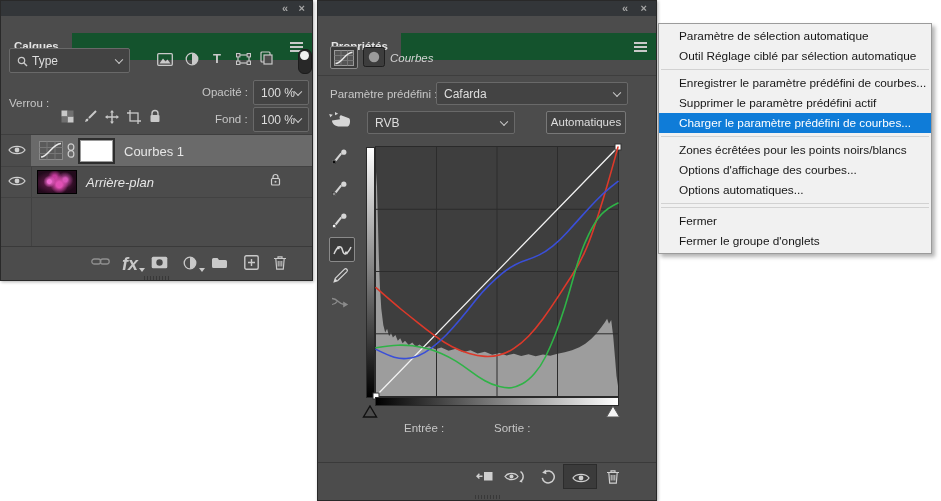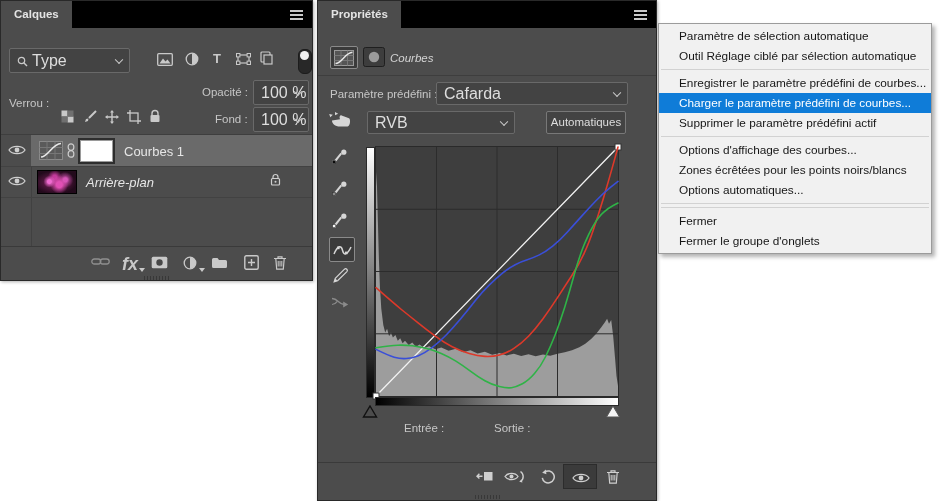--- a/index.html
+++ b/index.html
@@ -3,28 +3,28 @@
 <meta charset="utf-8">
 <style>
   html,body{margin:0;padding:0;background:#fff;}
   body{width:941px;height:501px;overflow:hidden;font-family:"Liberation Sans",sans-serif;cursor:default;
        -webkit-font-smoothing:antialiased;}
   #screen{position:relative;width:941px;height:501px;background:#ffffff;}
   .panel{position:absolute;background:#4c4c4c;border:1px solid #292929;box-sizing:border-box;
          box-shadow:1px 1px 3px rgba(0,0,0,.3);}
   .titlebar{position:absolute;top:0;left:0;right:0;height:15px;background:#333639;}
   .tb-ic{position:absolute;top:0;font-size:11px;line-height:15px;color:#a6a6a6;font-weight:bold;}
-  .tabbar{position:absolute;top:0;left:0;right:0;height:27px;background:#000000;}
+  .tabbar{position:absolute;top:32px;left:0;right:0;height:27px;background:#14532d;}
   .tab{position:absolute;left:0;top:0;height:27px;background:#4c4c4c;color:#e4e4e4;font-weight:bold;
        font-size:11.5px;line-height:27px;padding:0 13px;}
   .hamb{position:absolute;right:9px;top:9px;width:13px;height:2px;background:#c9c9c9;
         box-shadow:0 4px 0 #c9c9c9,0 8px 0 #c9c9c9;}
   .lbl{position:absolute;font-size:11.5px;color:#c6c6c6;white-space:nowrap;}
   .dd{position:absolute;background:#434343;border:1px solid #696969;border-radius:2px;box-sizing:border-box;}
-  .dd .val{position:absolute;left:7px;top:50%;transform:translateY(-50%);font-size:16px;color:#dedede;white-space:nowrap;}
+  .dd .val{position:absolute;left:7px;top:50%;transform:translateY(-50%);font-size:12px;color:#dedede;white-space:nowrap;}
   .chev{position:absolute;right:7px;top:50%;width:5px;height:5px;border-right:1.2px solid #c9c9c9;
         border-bottom:1.2px solid #c9c9c9;transform:translateY(-72%) rotate(45deg);}
   .btn{position:absolute;background:#434343;border:1px solid #787878;border-radius:2px;box-sizing:border-box;
        color:#dedede;font-size:11.5px;text-align:center;}
   .ic{position:absolute;line-height:0;}
   .ic svg{display:block;}
   .tri-down{position:absolute;width:0;height:0;border-left:3px solid transparent;border-right:3px solid transparent;
         border-top:4px solid #c9c9c9;}
   .vline{position:absolute;width:1px;background:#414141;}
   .hline{position:absolute;height:1px;background:#3e3e3e;left:0;right:0;}
@@ -403,24 +403,24 @@
         </svg>
     </span>
     <span class="grip" style="left:157px;top:494px;"></span>
   </section>
 
   <nav id="context-menu">
     <div class="menu-item">Paramètre de sélection automatique</div>
     <div class="menu-item">Outil Réglage ciblé par sélection automatique</div>
     <div class="menu-sep"></div>
     <div class="menu-item">Enregistrer le paramètre prédéfini de courbes...</div>
+    <div class="menu-item">Supprimer le paramètre prédéfini actif</div>
     <div class="menu-item hl" style="background: rgb(15, 124, 216); color: rgb(255, 255, 255);">Charger le paramètre prédéfini de courbes...</div>
-    <div class="menu-item">Supprimer le paramètre prédéfini actif</div>
     <div class="menu-sep"></div>
+    <div class="menu-item">Zones écrêtées pour les points noirs/blancs</div>
     <div class="menu-item">Options d'affichage des courbes...</div>
-    <div class="menu-item">Zones écrêtées pour les points noirs/blancs</div>
     <div class="menu-item">Options automatiques...</div>
     <div class="menu-sep"></div>
     <div class="menu-sep"></div>
     <div class="menu-item">Fermer</div>
     <div class="menu-item">Fermer le groupe d'onglets</div>
   </nav>
 </div>
 
 </body></html>

